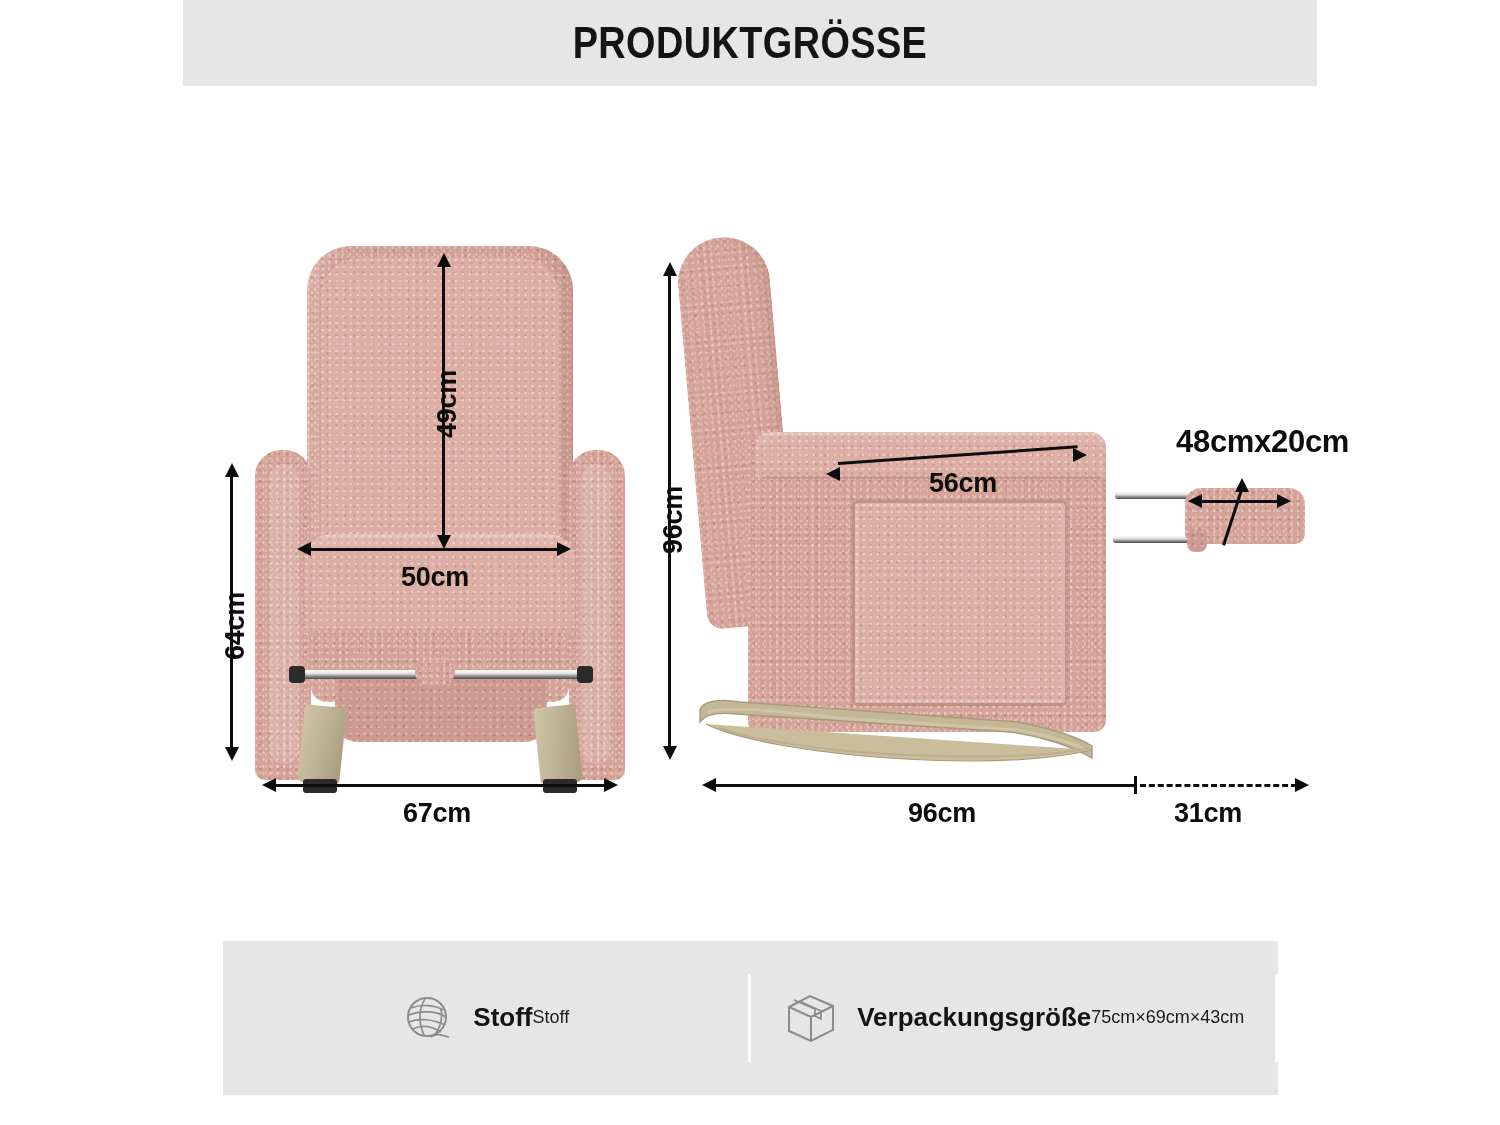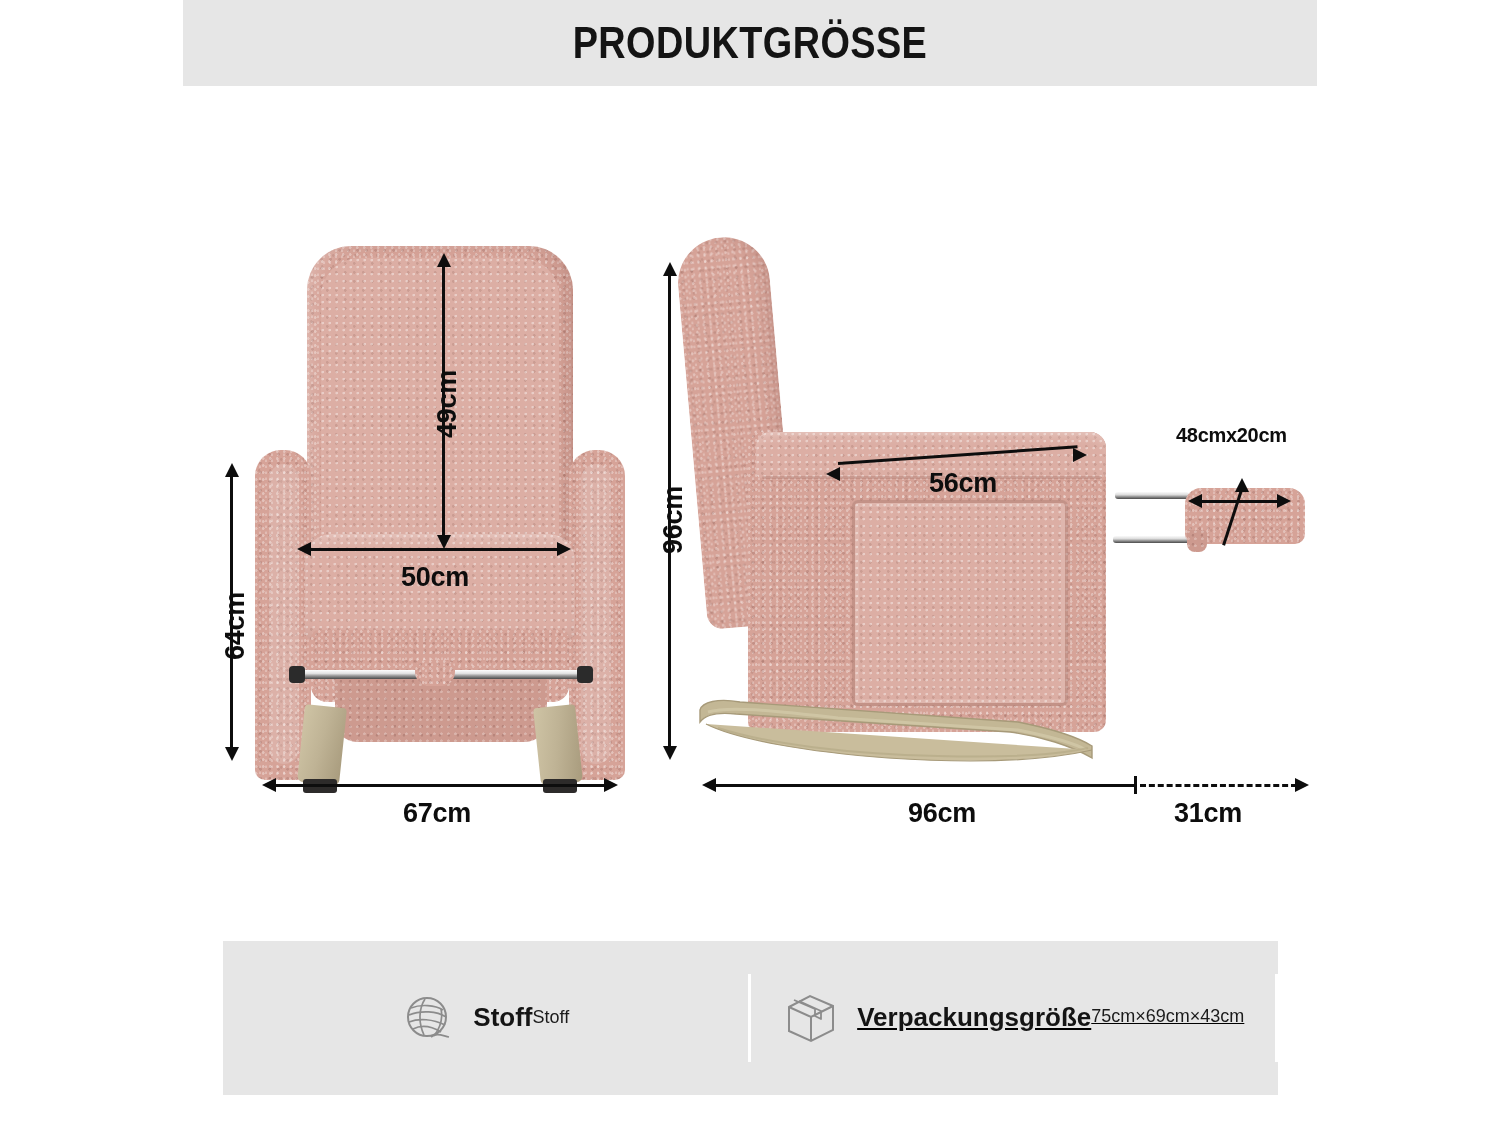--- a/index.html
+++ b/index.html
@@ -202,21 +202,21 @@
   .info-cell{
     flex:1;display:flex;align-items:center;justify-content:center;gap:16px;
     position:relative;height:100%;
   }
   .info-divider{width:3px;height:88px;background:#ffffff;flex:0 0 auto;}
   .info-icon{flex:0 0 auto;display:block;}
   .info-text{display:flex;flex-direction:row;align-items:flex-start;}
   .info-title{font-size:26px;font-weight:bold;color:#141414;line-height:1.15;white-space:nowrap;}
   .info-sub{font-size:18px;color:#1b1b1b;line-height:1.5;white-space:nowrap;}
   .info-cell.c1 .info-text{align-items:center;}
-  .info-cell.c2 .info-text{text-decoration:underline;}
+  .info-cell.c2 .info-text{align-items:center;}
   .info-cell.c3 .info-text{align-items:center;}
 </style>
 </head>
 <body>
 
 <div class="header-band">
   <div class="header-title">PRODUKTGRÖSSE</div>
 </div>
 
 <div class="stage">
@@ -325,21 +325,21 @@
     <div class="arrow right" style="left:1295px;top:692px;"></div>
     <div class="dim-label" style="left:1174px;top:712px;">31cm</div>
   </div>
 
   <div>
     <div class="dim-line dim-h" style="left:1200px;top:414px;width:80px;"></div>
     <div class="arrow left" style="left:1188px;top:408px;"></div>
     <div class="arrow right" style="left:1277px;top:408px;"></div>
     <div class="dim-line dim-v" style="left:1240px;top:404px;height:58px;transform:rotate(18deg);transform-origin:top center;"></div>
     <div class="arrow up" style="left:1235px;top:392px;"></div>
-    <div class="dim-label" style="left:1176px;top:338px;font-size:20px;">48cmx20cm</div>
+    <div class="dim-label" style="left:1176px;top:338px;font-size:31px;">48cmx20cm</div>
   </div>
 
 </div>
 
 <div class="info-bar">
 
   <div class="info-cell c1">
     <svg class="info-icon" width="56" height="56" viewBox="0 0 56 56">
       <circle cx="26" cy="27" r="19" fill="none" stroke="#8c8c8c" stroke-width="2"></circle>
       <path d="M10,18 C20,14 34,15 42,20" fill="none" stroke="#8c8c8c" stroke-width="1.7"></path>

